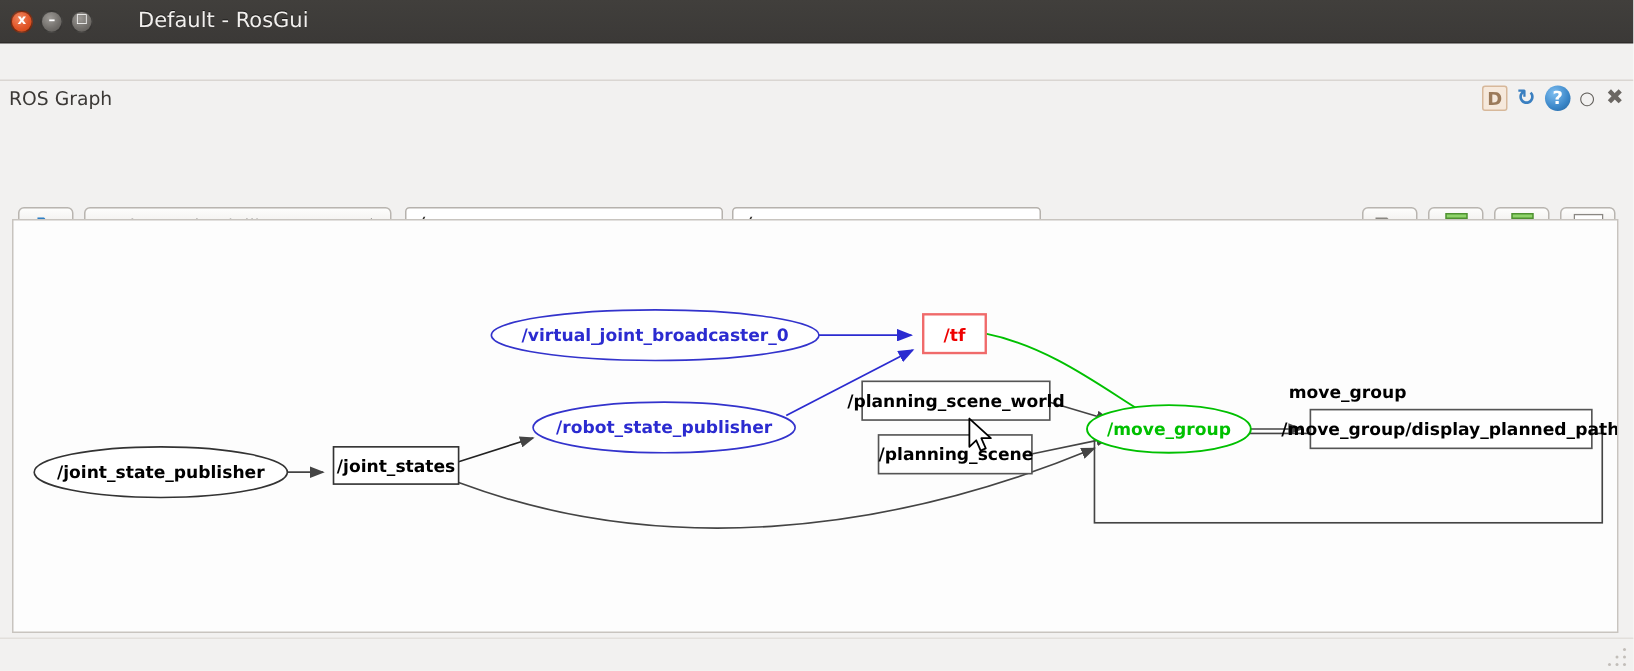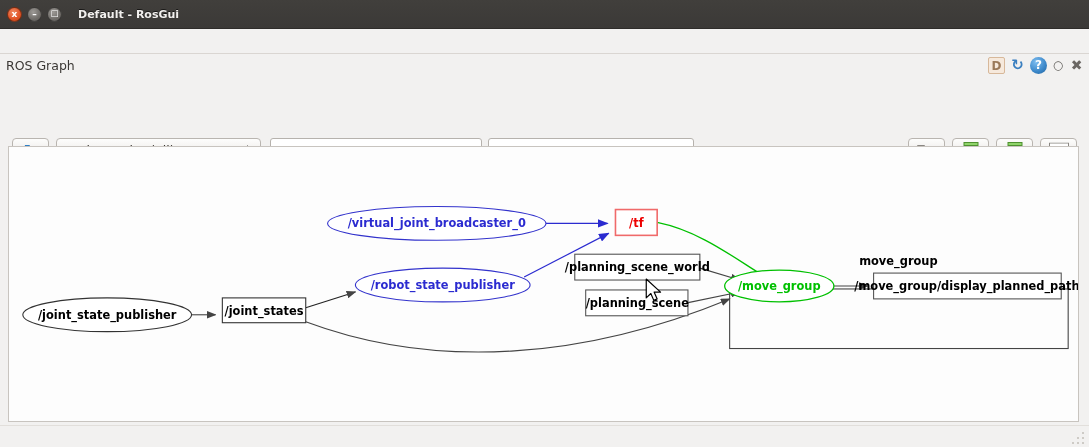--- a/index.html
+++ b/index.html
@@ -19,21 +19,21 @@
     display:flex;align-items:center;
   }
   .wbtns{display:flex;align-items:center;gap:5px;margin-left:7px;}
   .wb{width:15px;height:15px;border-radius:50%;position:relative;
       border:1px solid rgba(0,0,0,.45);box-sizing:border-box;}
   .wb.close{background:radial-gradient(circle at 40% 32%,#f08a63 0%,#e2572a 55%,#c9420f 100%);}
   .wb.min{background:radial-gradient(circle at 40% 32%,#9d9a96 0%,#706d69 60%,#5b5855 100%);}
   .wb.max{background:radial-gradient(circle at 40% 32%,#9d9a96 0%,#706d69 60%,#5b5855 100%);}
   .wb span{position:absolute;left:0;right:0;top:0;bottom:0;
     color:#fff;font-size:9px;line-height:13px;text-align:center;font-weight:bold;}
-  .wtitle{margin-left:16px;color:#f2f0ee;font-size:11px;font-weight:bold;
+  .wtitle{margin-left:30px;color:#f2f0ee;font-size:14px;font-weight:normal;
     text-shadow:0 -1px 0 rgba(0,0,0,.6);}
 
   
   .menubar{
     position:absolute;left:0;top:28px;width:1089px;height:25px;
     background:#3c3a38;display:flex;align-items:center;
   }
   .menu-item{color:#dcd9d5;font-size:12.5px;padding:3px 10px;margin-left:3px;cursor:default;}
   .menu-item:first-child{margin-left:9px;}
 

